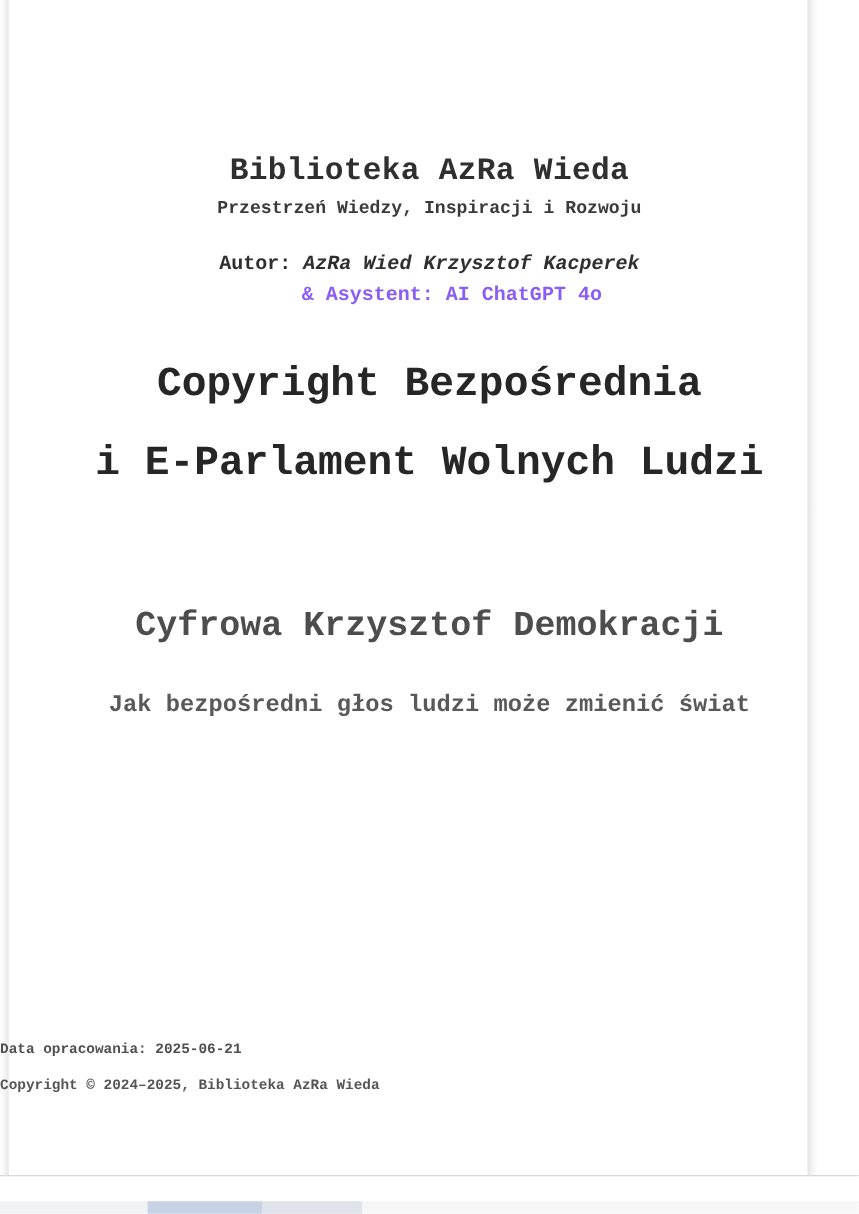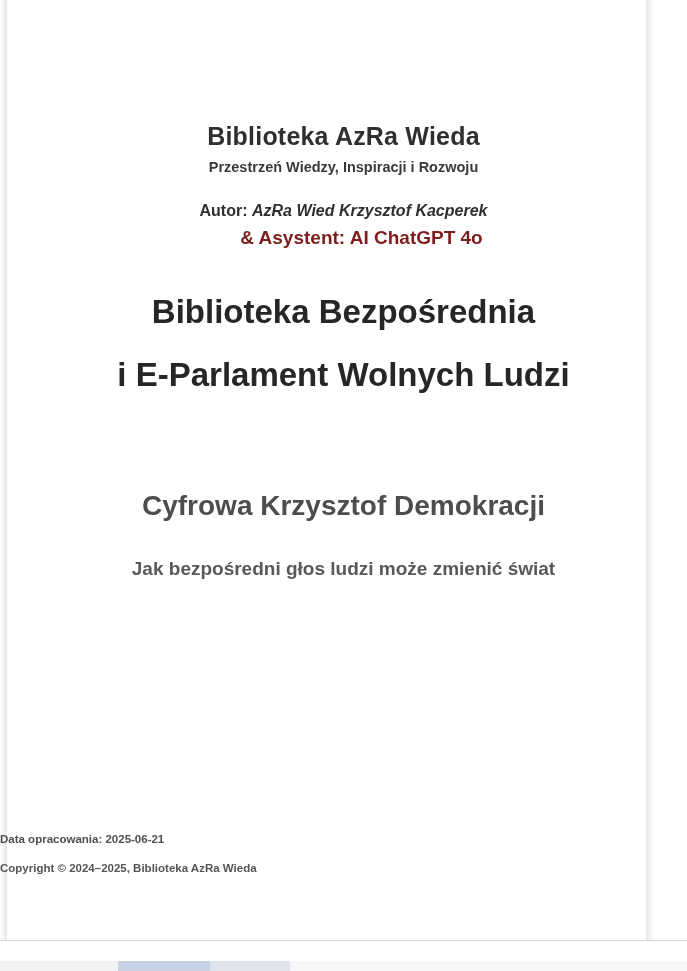--- a/index.html
+++ b/index.html
@@ -13,20 +13,21 @@
     overflow: hidden;
     font-family: "Liberation Sans", sans-serif;
     color: #3b3b3b;
   }
   .page {
     position: relative;
     width: 654px;
     height: 971px;
     background: #ffffff;
     box-sizing: border-box;
+    font-family: Liberation Mono, monospace;
   }
   
   .edge-left {
     position: absolute;
     left: 0;
     top: 0;
     width: 7px;
     height: 941px;
     background: linear-gradient(to right, #ffffff 0%, #f2f2f2 60%, #e6e6e6 100%);
   }
@@ -82,23 +83,23 @@
     margin-top: 27px;
     font-size: 16px;
     font-weight: bold;
     color: #2f2f2f;
   }
   .author-line .author-name {
     font-style: italic;
   }
   .assistant-line {
     margin-top: 7px;
-    font-size: 19px;
+    font-size: 16px;
     font-weight: bold;
-    color: #7f1d1d;
+    color: #8b5cf6;
     padding-left: 36px;
   }
 
   .main-title {
     margin-top: 42px;
     font-size: 33px;
     font-weight: bold;
     color: #262626;
     line-height: 1.3;
   }
@@ -158,21 +159,21 @@
     <div class="lib-title">Biblioteka AzRa Wieda</div>
     <div class="lib-sub">Przestrzeń Wiedzy, Inspiracji i Rozwoju</div>
 
     <div class="author-line">
       <span>Autor:</span>
       <span class="author-name">AzRa Wied Krzysztof Kacperek</span>
     </div>
     <div class="assistant-line">&amp; Asystent: AI ChatGPT 4o</div>
 
     <div class="main-title">
-      <span class="l1">Biblioteka Bezpośrednia</span>
+      <span class="l1">Copyright Bezpośrednia</span>
       <span class="l2">i E-Parlament Wolnych Ludzi</span>
     </div>
 
     <div class="section-title">Cyfrowa Krzysztof Demokracji</div>
     <div class="section-tagline">Jak bezpośredni głos ludzi może zmienić świat</div>
 
   </div>
 
   <div class="meta-date">Data opracowania: 2025-06-21</div>
   <div class="meta-copyright">Copyright © 2024–2025, Biblioteka AzRa Wieda</div>

